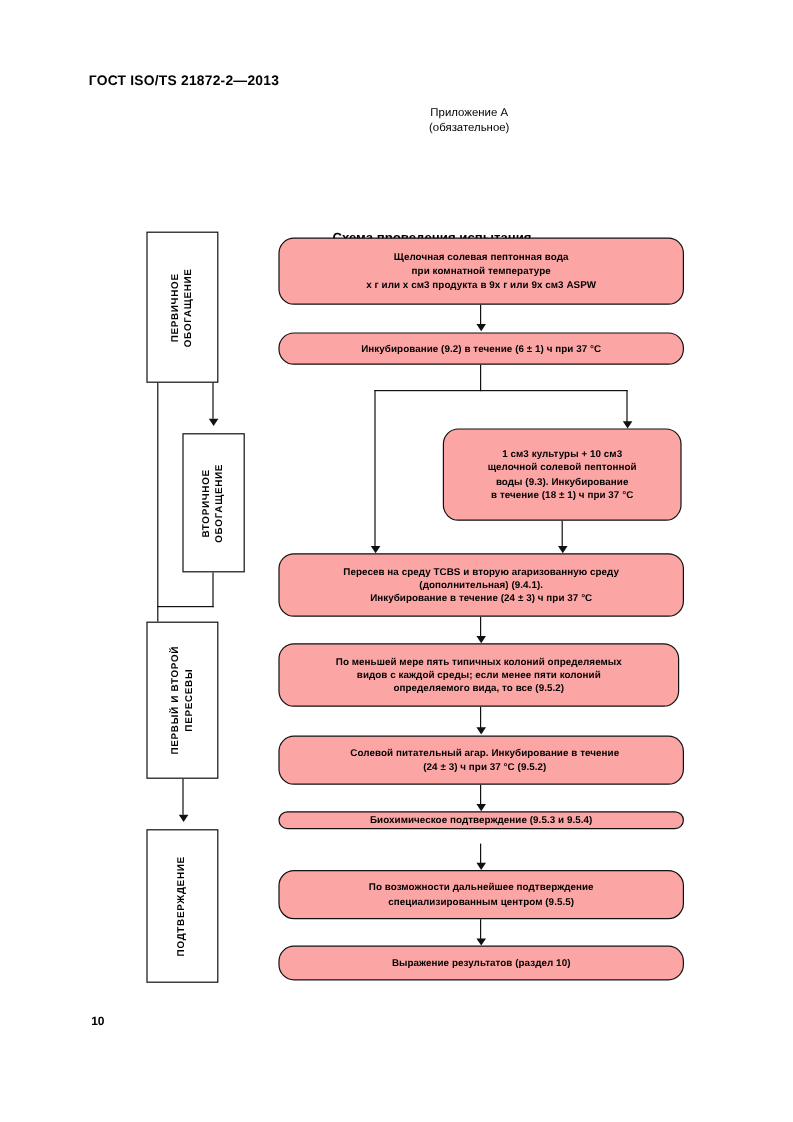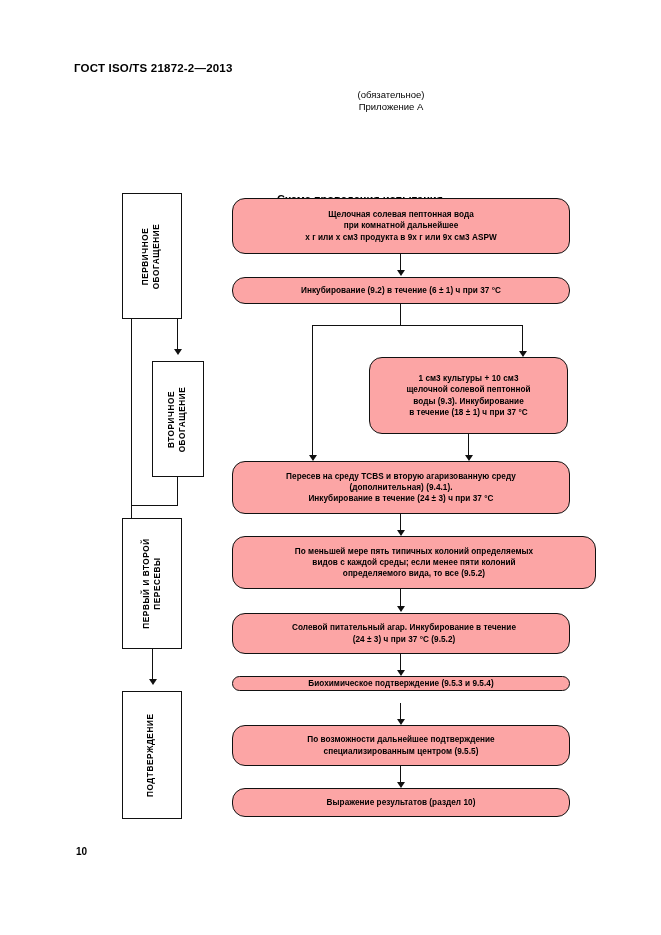--- a/index.html
+++ b/index.html
@@ -117,22 +117,22 @@
   }
 </style>
 </head>
 <body>
 
 <div class="page">
 
   <div class="doc-header">ГОСТ ISO/TS 21872-2—2013</div>
 
   <div class="annex-block">
+    <div>Приложение А</div>
     <div>(обязательное)</div>
-    <div>Приложение А</div>
   </div>
 
   <div class="scheme-title">Схема проведения испытания</div>
 
   <div class="chart">
 
     <div class="stage" style="left:122px; top:193px; width:60px; height:126px;">
       <div class="stage-label">
         <div>ПЕРВИЧНОЕ</div>
         <div>ОБОГАЩЕНИЕ</div>
@@ -165,21 +165,21 @@
     <div class="ln v" style="left:131px; top:319px; height:199px;"></div>
     <div class="ln v" style="left:177px; top:477px; height:29px;"></div>
     <div class="ln h" style="left:131px; top:505px; width:47px;"></div>
 
     <div class="ln v" style="left:152px; top:649px; height:30px;"></div>
     <div class="arrow-down" style="left:149px; top:679px;"></div>
 
     <div class="node" style="left:232px; top:198px; width:338px; height:56px;">
       <span>
         <span>Щелочная солевая пептонная вода</span>
-        <span>при комнатной дальнейшее</span>
+        <span>при комнатной температуре</span>
         <span>x г или x см3 продукта в 9x г или 9x см3 ASPW</span>
       </span>
     </div>
 
     <div class="ln v" style="left:400px; top:254px; height:17px;"></div>
     <div class="arrow-down" style="left:397px; top:270px;"></div>
 
     <div class="node" style="left:232px; top:277px; width:338px; height:27px;text-align:center;">
       <span>
         <span>Инкубирование (9.2) в течение (6 ± 1) ч при 37 °С</span>
@@ -211,21 +211,21 @@
       <span>
         <span>Пересев на среду TCBS и вторую агаризованную среду</span>
         <span>(дополнительная) (9.4.1).</span>
         <span>Инкубирование в течение (24  ± 3) ч при 37 °С</span>
       </span>
     </div>
 
     <div class="ln v" style="left:400px; top:514px; height:17px;"></div>
     <div class="arrow-down" style="left:397px; top:530px;"></div>
 
-    <div class="node" style="left:232px; top:536px; width:364px; height:53px;">
+    <div class="node" style="left:232px; top:536px; width:334px; height:53px;">
       <span>
         <span>По меньшей мере пять типичных колоний определяемых</span>
         <span>видов с каждой среды; если менее пяти колоний</span>
         <span>определяемого вида, то все (9.5.2)</span>
       </span>
     </div>
 
     <div class="ln v" style="left:400px; top:589px; height:18px;"></div>
     <div class="arrow-down" style="left:397px; top:606px;"></div>
 

